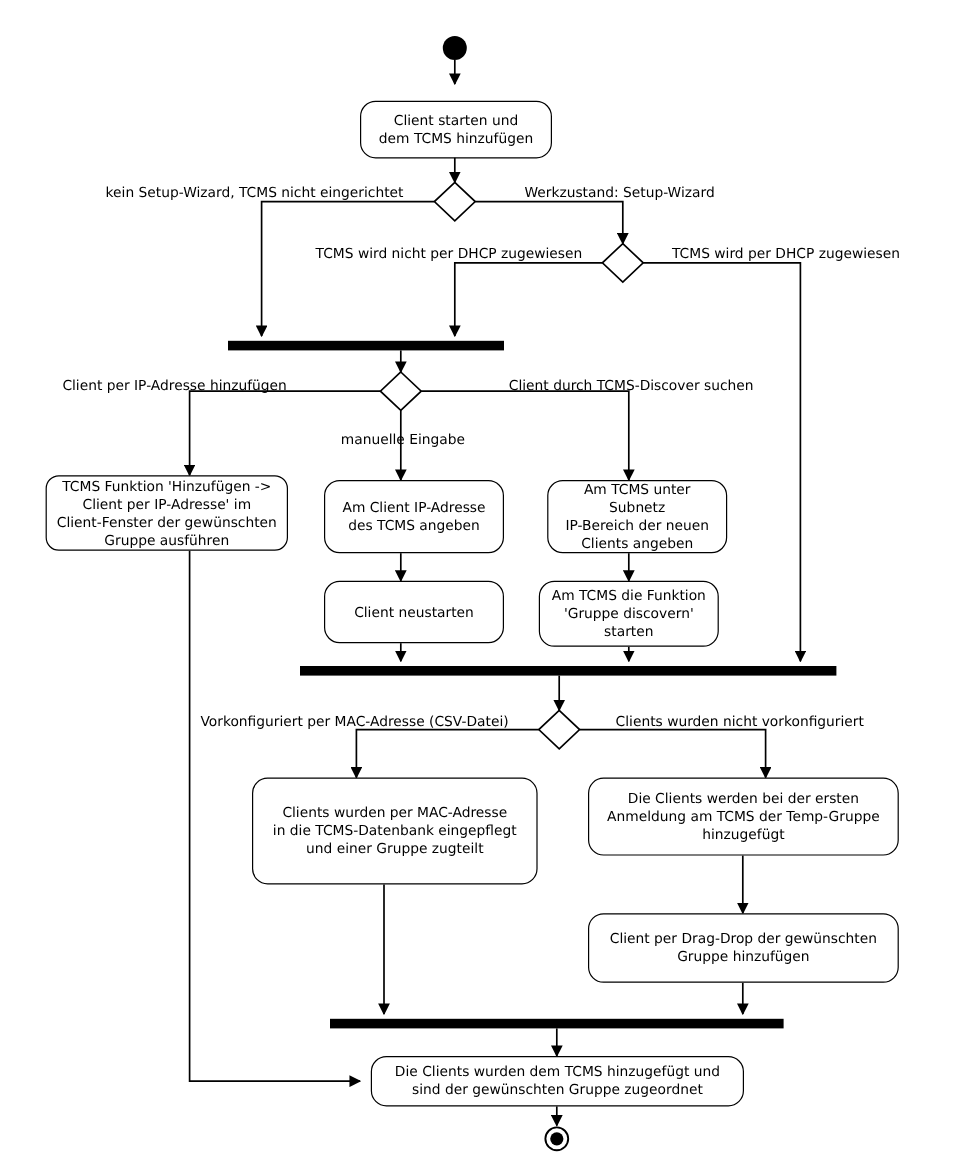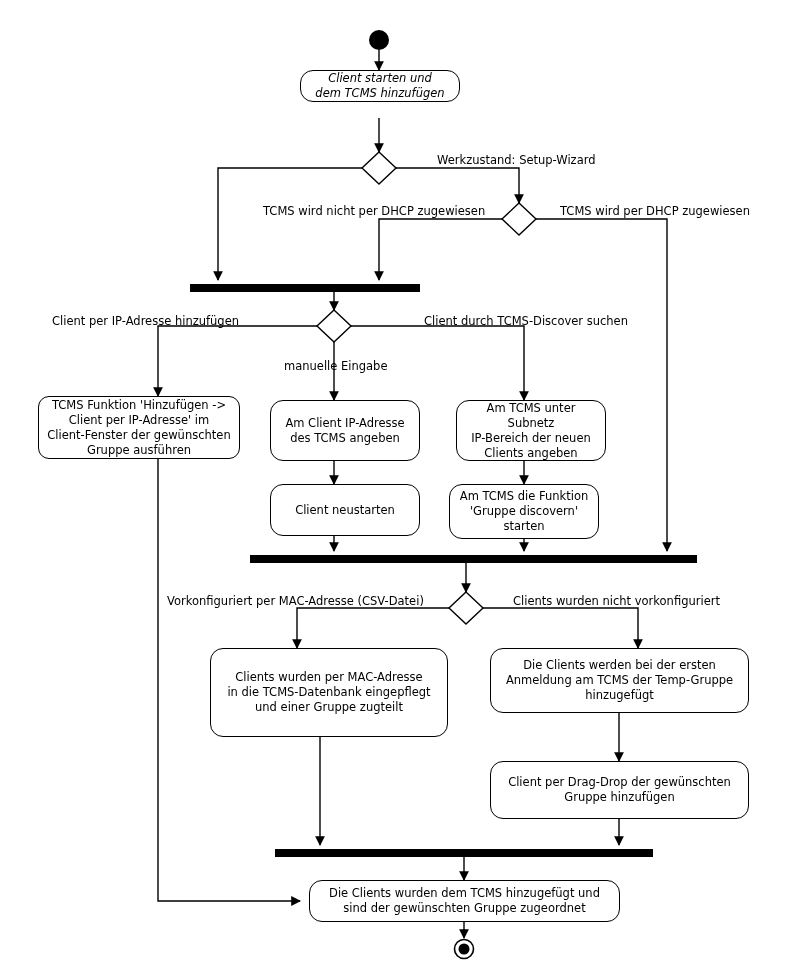--- a/index.html
+++ b/index.html
@@ -115,21 +115,21 @@
       <polygon points="519,203 536,219 519,235 502,219"></polygon>
       <polygon points="334,310 351,326 334,342 317,326"></polygon>
       <polygon points="466,592 483,608 466,624 449,608"></polygon>
     </g>
 
     <rect x="190" y="284" width="230" height="8" fill="#000000"></rect>
     <rect x="250" y="555" width="447" height="8" fill="#000000"></rect>
     <rect x="275" y="849" width="378" height="8" fill="#000000"></rect>
   </svg>
 
-  <div class="node" style="left:300px; top:70px; width:160px; height:32px;font-style:italic;">
+  <div class="node" style="left:300px; top:84px; width:160px; height:48px;">
     <span style="white-space:pre-line;">Client starten und
 dem TCMS hinzufügen</span>
   </div>
 
   <div class="node" style="left:38px; top:396px; width:202px; height:63px; border-radius:11px;">
     <span style="white-space:pre-line;">TCMS Funktion 'Hinzufügen -&gt;
 Client per IP-Adresse' im
 Client-Fenster der gewünschten
 Gruppe ausführen</span>
   </div>
@@ -170,20 +170,23 @@
   <div class="node" style="left:490px; top:761px; width:259px; height:58px;">
     <span style="white-space:pre-line;">Client per Drag-Drop der gewünschten
 Gruppe hinzufügen</span>
   </div>
 
   <div class="node" style="left:309px; top:880px; width:311px; height:42px;">
     <span style="white-space:pre-line;">Die Clients wurden dem TCMS hinzugefügt und
 sind der gewünschten Gruppe zugeordnet</span>
   </div>
 
+  <div class="edge-label" style="left:88px; top:153px;">
+    <span>kein Setup-Wizard, TCMS nicht eingerichtet</span>
+  </div>
   <div class="edge-label" style="left:437px; top:153px;">
     <span>Werkzustand: Setup-Wizard</span>
   </div>
   <div class="edge-label" style="left:263px; top:204px;">
     <span>TCMS wird nicht per DHCP zugewiesen</span>
   </div>
   <div class="edge-label" style="left:560px; top:204px;">
     <span>TCMS wird per DHCP zugewiesen</span>
   </div>
   <div class="edge-label" style="left:52px; top:314px;">

